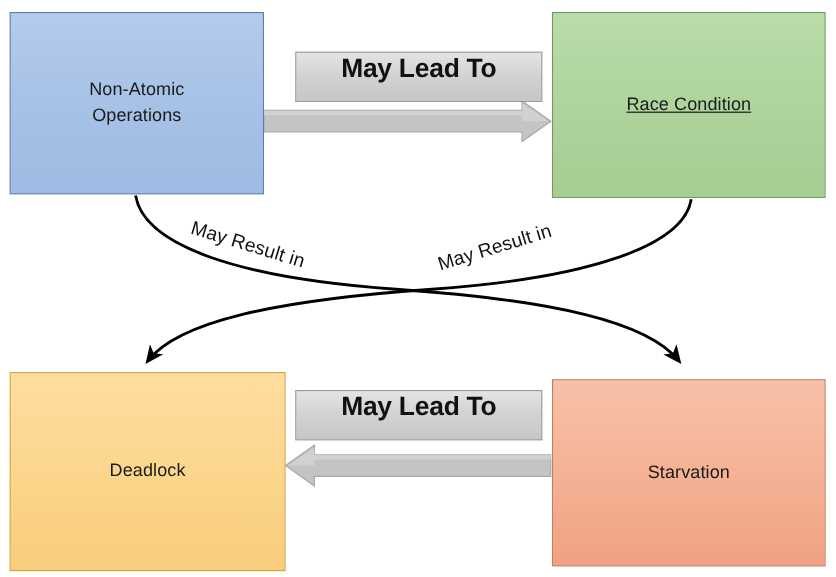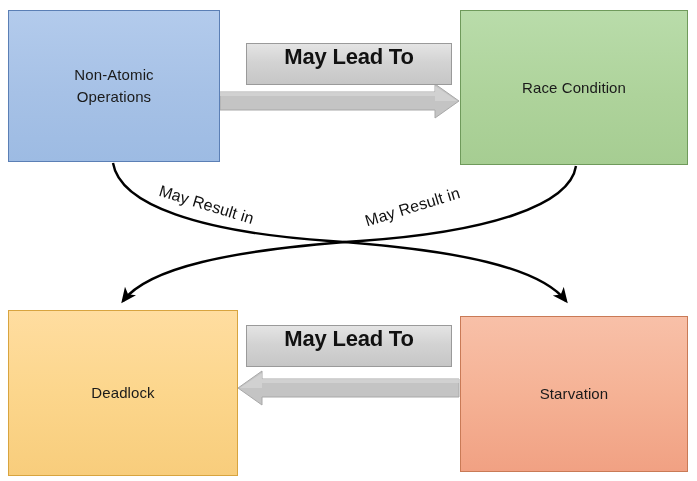--- a/index.html
+++ b/index.html
@@ -37,20 +37,21 @@
     background: linear-gradient(to bottom, #b3cbec 0%, #a6c1e6 55%, #9dbbe3 100%);
     border: 1px solid #5b7fb5;
   }
   #node-race-condition {
     left: 460px;
     top: 10px;
     width: 228px;
     height: 155px;
     background: linear-gradient(to bottom, #b9dcaa 0%, #aed39b 55%, #a6cd92 100%);
     border: 1px solid #6f9a5b;
+    text-decoration: underline;
   }
   #node-deadlock {
     left: 8px;
     top: 310px;
     width: 230px;
     height: 166px;
     background: linear-gradient(to bottom, #ffdda0 0%, #fcd68c 50%, #f8cd7c 100%);
     border: 1px solid #d8a43f;
   }
   #node-starvation {

